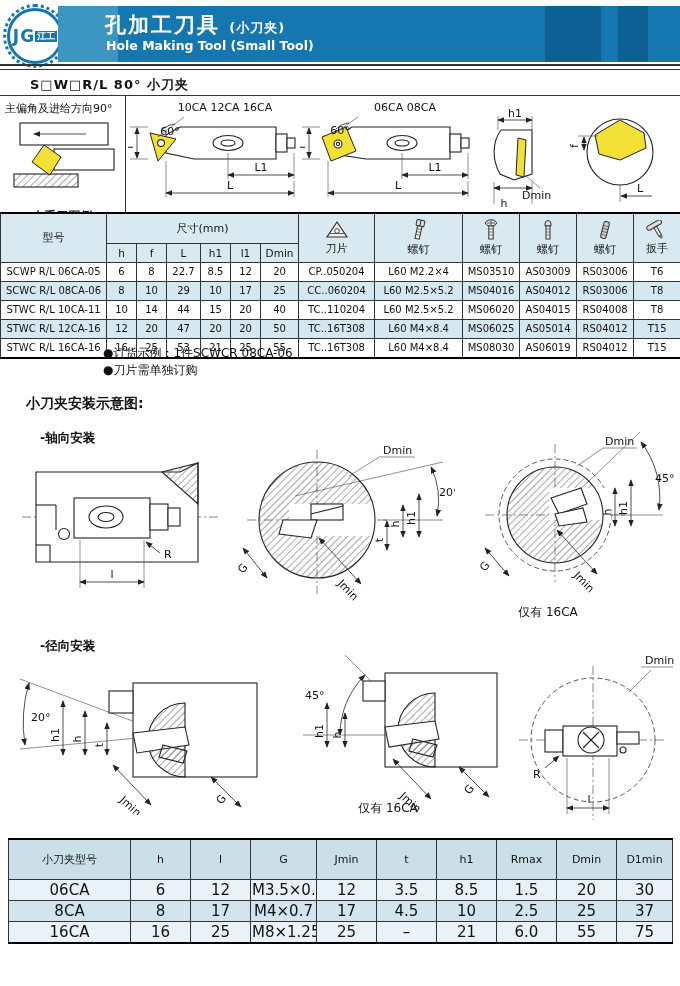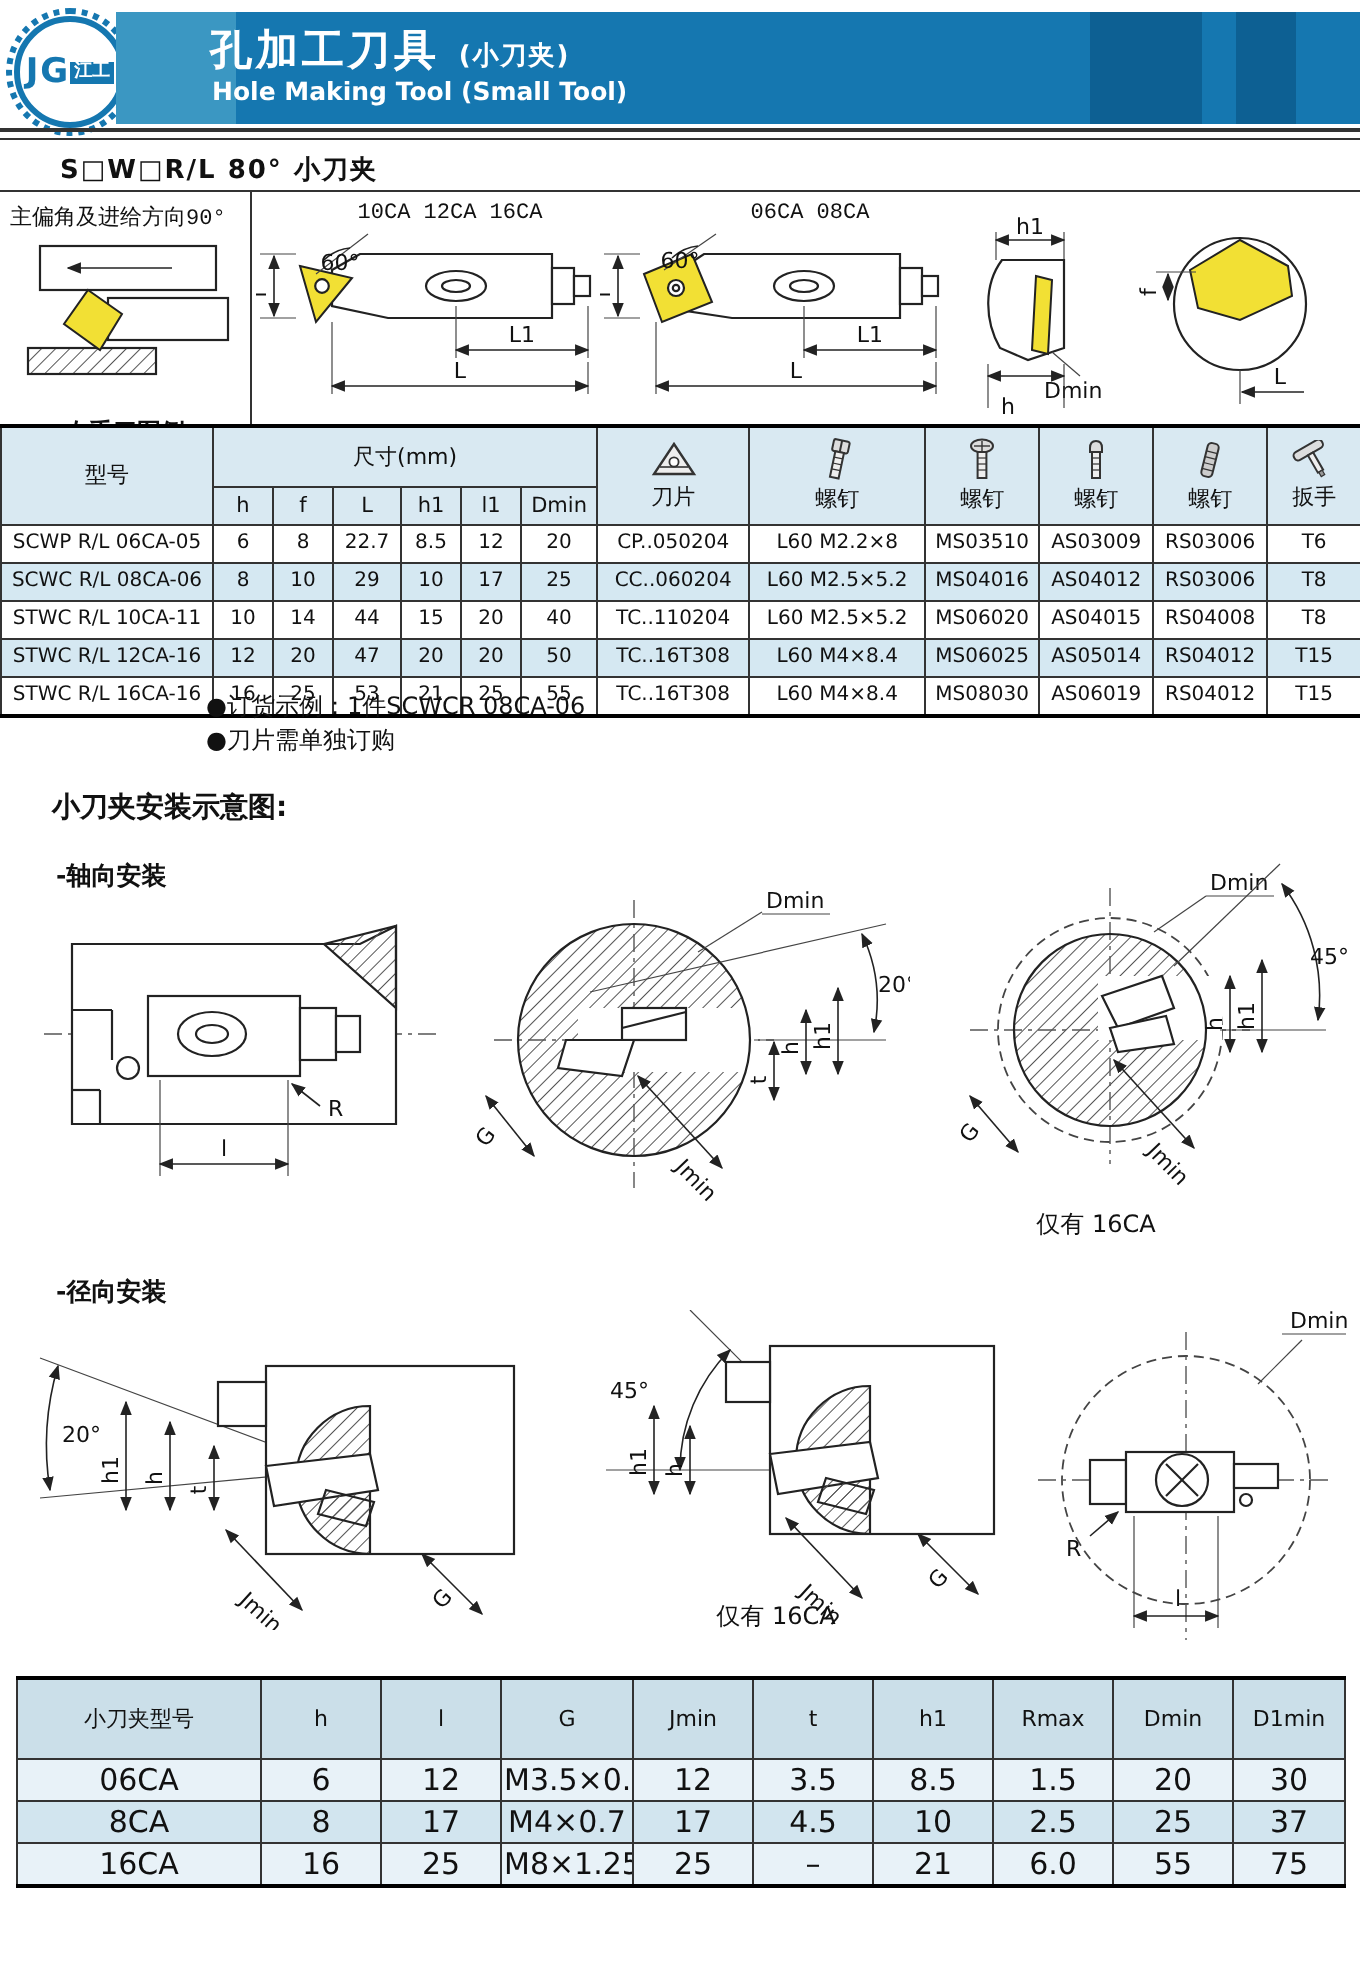--- a/index.html
+++ b/index.html
@@ -21,41 +21,41 @@
   .title-zh{left:105px;top:11px;font-size:21px;font-weight:bold;color:#fff;letter-spacing:2px;}
   .title-zh .paren{font-size:13px;letter-spacing:1px;}
   .title-en{left:106px;top:38px;font-size:12.5px;font-weight:bold;color:#fff;}
   #rule{left:0;top:64px;width:680px;height:3px;border-top:2px solid #333;border-bottom:1px solid #333;}
 
   .section-title{left:30px;top:76px;font-size:13px;font-weight:bold;letter-spacing:1px;}
 
   
   #diag{left:0;top:95px;width:680px;height:117px;border-top:1px solid #333;}
   #diag .vdiv{position:absolute;left:125px;top:0;width:0;height:117px;border-left:1px solid #333;}
-  .cap{font-size:11px;font-family:Liberation Mono, monospace;}
+  .cap{font-size:11px;}
   .cap-b{font-size:12px;font-weight:bold;margin-top:20px;}
 
   
   table{border-collapse:collapse;table-layout:fixed;}
   th,td{border:1px solid #333;text-align:center;overflow:hidden;white-space:nowrap;}
   #mainTable{left:0;top:212px;width:680px;border-top:2px solid #000;border-bottom:2px solid #000;}
   #mainTable th{background:var(--table-header-bg);font-weight:normal;font-size:11px;}
   #mainTable .h2row th{height:16px;font-size:10.5px;}
   #mainTable td{height:16px;font-size:10px;}
   #mainTable tbody tr:nth-child(even) td{background:var(--row-alt);}
   #mainTable .icohead{vertical-align:middle;}
   #mainTable .icohead .st{display:flex;flex-direction:column;align-items:center;gap:1px;}
   #bottomTable{left:8px;top:838px;width:664px;border-top:2px solid #000;border-bottom:2px solid #000;}
   #bottomTable th{background:var(--bt-header);height:37px;font-weight:normal;font-size:11px;}
   #bottomTable td{height:17px;font-size:15px;background:var(--bt-light);}
   #bottomTable tbody tr:nth-child(even) td{background:var(--bt-dark);}
 
   .note{left:103px;font-size:12px;}
   .h-install{left:26px;font-size:14px;font-weight:bold;}
-  .h-sub{left:28px;font-size:12.5px;font-weight:bold;}
+  .h-sub{left:40px;font-size:12.5px;font-weight:bold;}
   .only-cap{font-size:12px;text-align:center;}
 
   
   svg text{font-family:"DejaVu Sans","Liberation Sans",sans-serif;font-size:11px;fill:#111;}
   .ol{stroke:#222;stroke-width:1.1;fill:none;}
   .olf{stroke:#222;stroke-width:1.1;fill:#fff;}
   .dl{stroke:#222;stroke-width:0.8;fill:none;}
   .xl{stroke:#444;stroke-width:0.6;fill:none;}
   .cl{stroke:#555;stroke-width:0.7;fill:none;stroke-dasharray:9 3 2 3;}
   .dash{stroke:#444;stroke-width:0.9;fill:none;stroke-dasharray:5 3;}
@@ -304,21 +304,21 @@
     <tbody>
         <tr>
           <td>SCWP R/L 06CA-05</td>
           <td>6</td>
           <td>8</td>
           <td>22.7</td>
           <td>8.5</td>
           <td>12</td>
           <td>20</td>
           <td>CP..050204</td>
-          <td>L60 M2.2×8</td>
+          <td>L60 M2.2×4</td>
           <td>MS03510</td>
           <td>AS03009</td>
           <td>RS03006</td>
           <td>T6</td>
         </tr>
         <tr>
           <td>SCWC R/L 08CA-06</td>
           <td>8</td>
           <td>10</td>
           <td>29</td>

